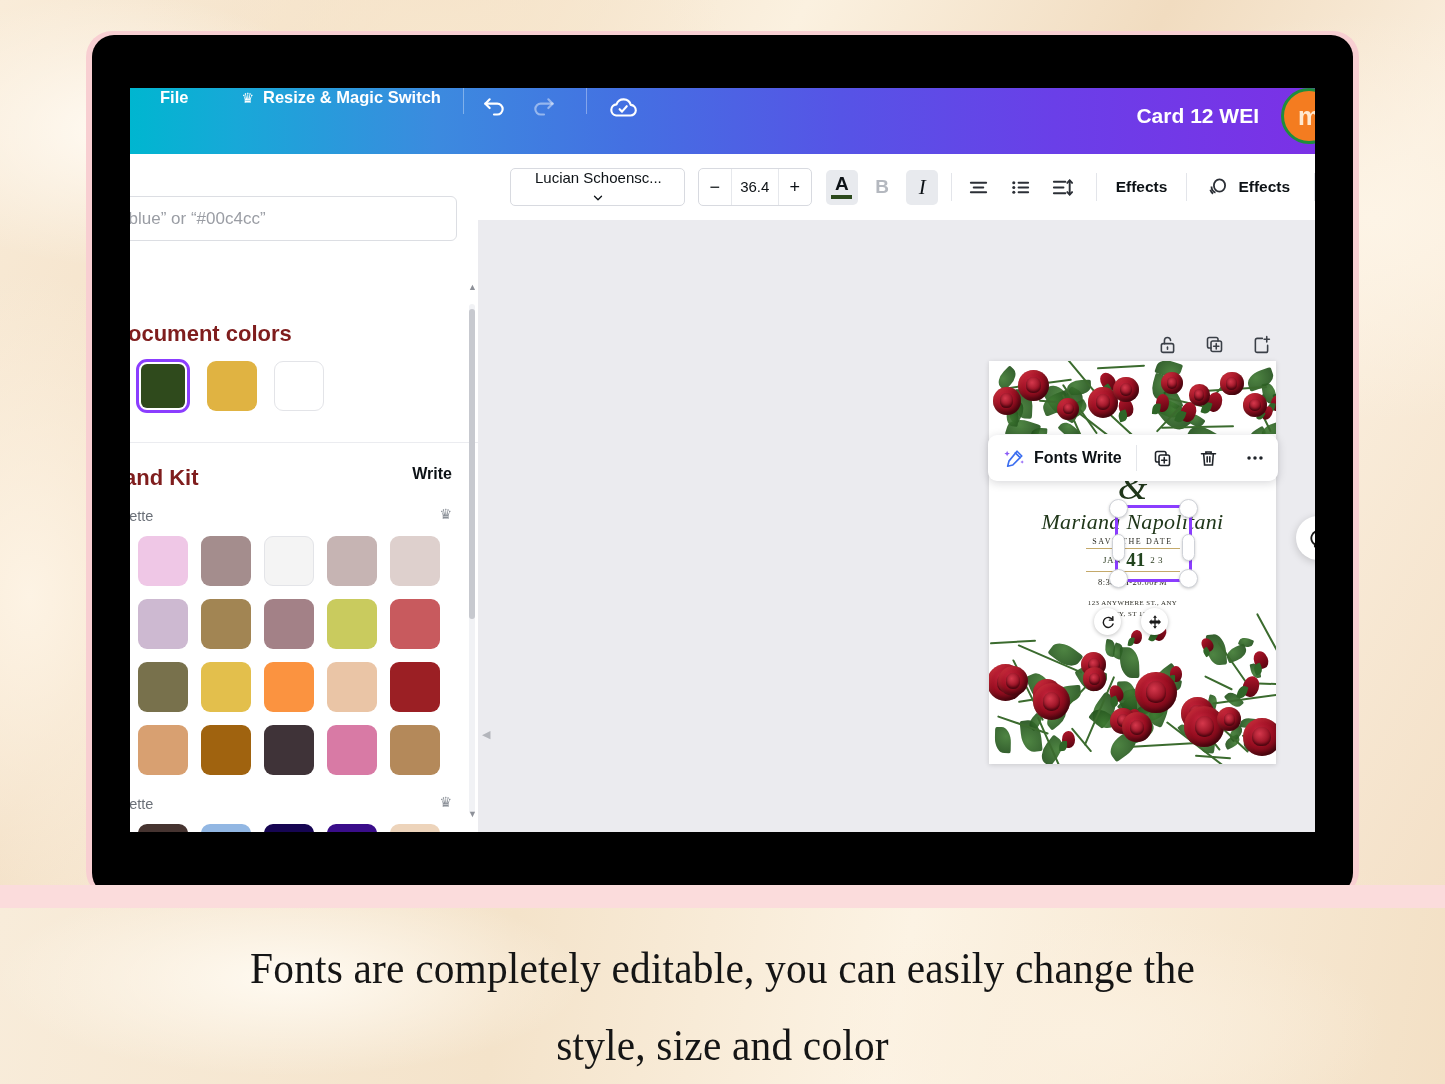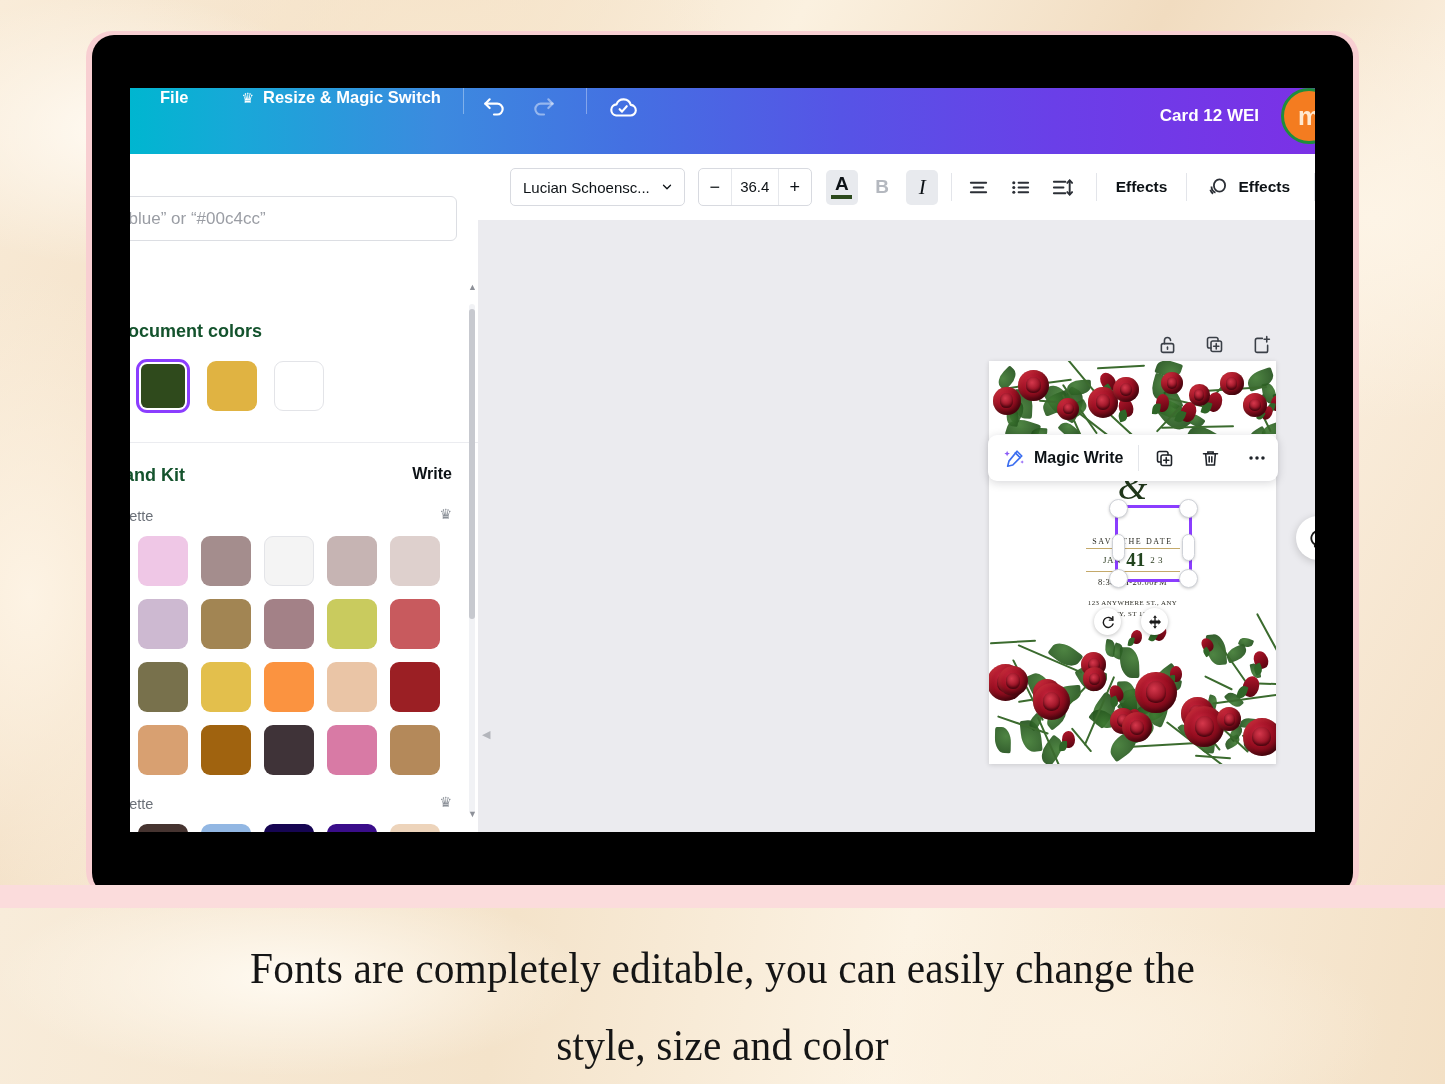--- a/index.html
+++ b/index.html
@@ -74,37 +74,37 @@
   .tb-item{font-size:16.5px;font-weight:bold;color:#fff;white-space:nowrap;}
   #tb-file{margin-left:30px;}
   #tb-resize{margin-left:53px;display:flex;align-items:center;gap:9px;}
   .crown{font-size:14px;line-height:1;}
   .tb-div{width:1px;height:26px;background:rgba(255,255,255,.35);margin:0 0 0 22px;}
   .tb-icon{
     width:40px;height:40px;display:flex;align-items:center;justify-content:center;
     margin-left:10px;
   }
   #tb-right{margin-left:auto;display:flex;align-items:center;}
-  #doc-title{font-size:17px;font-weight:bold;color:#fff;}
+  #doc-title{font-size:21px;font-weight:bold;color:#fff;}
   #avatar{
     width:50px;height:50px;border-radius:50%;
     background:#f47c20;border:3px solid #1e8e3e;
     margin-left:22px;margin-right:-22px;
     display:flex;align-items:center;justify-content:center;
     color:#ffe9d0;font-size:25px;font-weight:bold;
   }
   
   #texttoolbar{
     position:absolute;left:348px;top:66px;width:837px;height:66px;
     background:#fff;display:flex;align-items:center;border-bottom:1px solid #edeef2;
   }
   #font-select{
     margin-left:32px;width:188px;height:38px;border:1px solid #d8dae0;border-radius:5px;
     display:flex;align-items:center;justify-content:space-between;padding:0 10px 0 12px;
-    font-size:15px;color:#0d1216;background:#fff;box-sizing:border-box;
+    font-size:15px;color:#0d1216;background:#fff;box-sizing:border-box;flex-direction:column;
   }
   #size-group{
     margin-left:13px;height:38px;border:1px solid #d8dae0;border-radius:5px;display:flex;align-items:center;
     box-sizing:border-box;
   }
   .size-btn{width:32px;height:36px;display:flex;align-items:center;justify-content:center;font-size:18px;color:#0d1216;}
   #size-val{width:46px;text-align:center;font-size:15px;color:#0d1216;border-left:1px solid #e6e8ec;border-right:1px solid #e6e8ec;line-height:36px;}
   .tt-btn{
     width:35px;height:35px;border-radius:5px;display:flex;align-items:center;justify-content:center;
     font-size:20px;margin-left:8px;color:#0d1216;
@@ -117,21 +117,21 @@
   #leftpanel{
     position:absolute;left:0;top:66px;width:348px;height:678px;background:#fff;
     border-right:1px solid #e6e7eb;overflow:hidden;
   }
   #search-box{
     position:absolute;left:-45px;top:42px;width:372px;height:45px;
     border:1px solid #dcdee3;border-radius:6px;background:#fff;box-sizing:border-box;
     display:flex;align-items:center;padding-left:18px;
     font-size:17px;color:#9a9da4;
   }
-  .sec-title{position:absolute;font-size:18px;font-weight:bold;color:#14532d;}
+  .sec-title{position:absolute;font-size:22px;font-weight:bold;color:#7f1d1d;}
   #doc-colors-title{left:-2px;top:167px;}
   #brandkit-title{left:-6px;top:311px;}
   #brandkit-edit{position:absolute;right:26px;top:311px;font-size:16px;font-weight:bold;color:#0d1216;}
   .pal-label{position:absolute;font-size:14.5px;color:#6b7078;}
   .pal-crown{position:absolute;right:26px;font-size:14px;color:#8a8f97;}
   .sw{width:50px;height:50px;border-radius:9px;box-sizing:border-box;}
   .sw.white{border:1px solid #e3e4e8;}
   .docrow{position:absolute;left:8px;top:207px;display:flex;gap:13px;}
   .sw-sel{
     width:54px;height:54px;border-radius:11px;border:3px solid #8b3dff;
@@ -573,20 +573,21 @@
           <div class="rose" style="width: 41.3323px; height: 41.3323px; left: 146.401px; top: 87.5103px;"></div>
           <div class="rose" style="width: 32.6475px; height: 32.6475px; left: 191.96px; top: 113.394px;"></div>
           <div class="rose" style="width: 40.3488px; height: 40.3488px; left: 195.136px; top: 122.285px;"></div>
           <div class="rose" style="width: 23.9365px; height: 23.9365px; left: 228.308px; top: 123.392px;"></div>
           <div class="rose" style="width: 37.8878px; height: 37.8878px; left: 253.644px; top: 133.732px;"></div>
         </div>
 
       <div id="card-names">
         <div class="script" id="name1">Dari Martinez</div>
         <div class="script" id="amp">&amp;</div>
+        <div class="script" id="name2">Mariana Napolitani</div>
       </div>
 
       <div id="save-date">SAVE THE DATE</div>
       <div id="date-line">
         <span id="d-month">JAN</span>
         <span id="d-day">41</span>
         <span id="d-year">2 3</span>
       </div>
       <div id="card-time">8:30AM-20:00PM</div>
       <div id="card-addr">
@@ -597,21 +598,21 @@
 
     <div id="magicbar">
       <span style="margin-left:16px;display:flex;align-items:center">
         <svg width="22" height="22" viewBox="0 0 24 24" fill="none" stroke="#3b6ef0" stroke-width="1.8" stroke-linecap="round" stroke-linejoin="round">
             <path d="M14.2 4.6l5.2 5.2L9.6 19.6 4 21l1.4-5.6z"></path>
             <line x1="12.4" y1="6.4" x2="17.6" y2="11.6"></line>
             <path d="M3.4 4.2l.9 2.1 2.1.9-2.1.9-.9 2.1-.9-2.1L.4 7.2l2.1-.9z" fill="#8b5cf6" stroke="none"></path>
             <path d="M19.8 14.4l.6 1.4 1.4.6-1.4.6-.6 1.4-.6-1.4-1.4-.6 1.4-.6z" fill="#8b5cf6" stroke="none"></path>
           </svg>
       </span>
-      <span id="mw-label">Magic Write</span>
+      <span id="mw-label">Fonts Write</span>
       <span class="mb-sep"></span>
       <span class="mb-ic">
         <svg width="21" height="21" viewBox="0 0 24 24" fill="none" stroke="#1f2329" stroke-width="1.8" stroke-linecap="round">
             <rect x="8" y="8" width="12" height="12" rx="2"></rect>
             <path d="M16 8V6a2 2 0 0 0-2-2H6a2 2 0 0 0-2 2v8a2 2 0 0 0 2 2h2"></path>
             <line x1="14" y1="11" x2="14" y2="17"></line>
             <line x1="11" y1="14" x2="17" y2="14"></line>
           </svg>
       </span>
       <span class="mb-ic">

